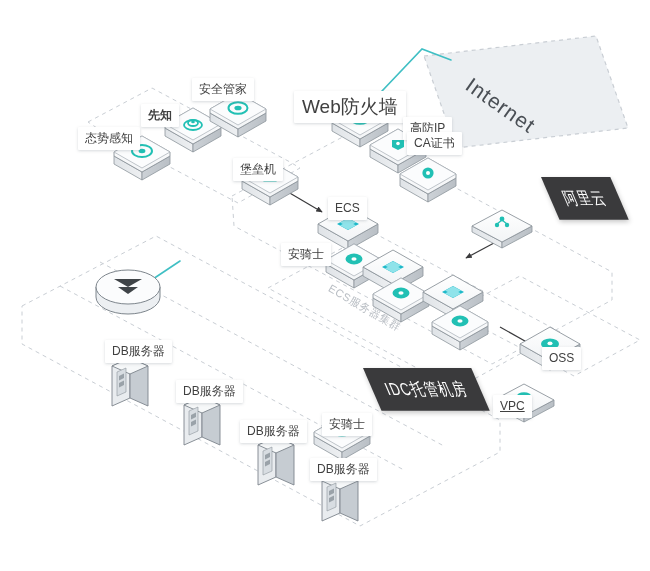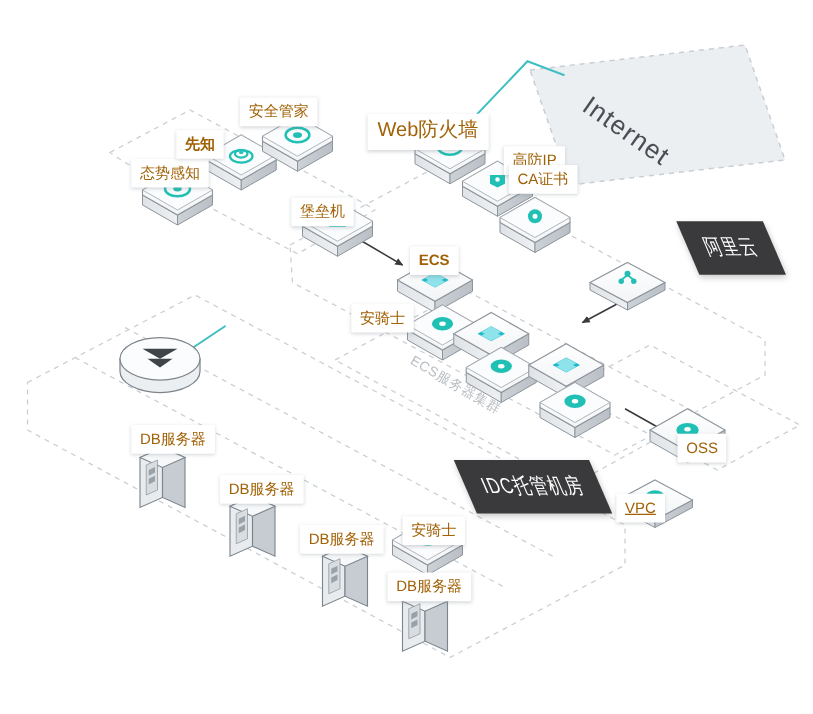--- a/index.html
+++ b/index.html
@@ -21,31 +21,31 @@
     position: absolute;
     left: 0;
     top: 0;
     width: 650px;
     height: 571px;
   }
   
   .chip {
     position: absolute;
     background: #ffffff;
-    color: #a16207;
+    color: #404040;
     font-size: 12px;
     line-height: 1;
     padding: 5px 7px 6px 7px;
     white-space: nowrap;
     box-shadow: 0 1px 3px rgba(120,130,140,0.30);
     border-radius: 1px;
     z-index: 40;
   }
   .chip.big {
-    font-size: 16px;
+    font-size: 19px;
     padding: 6px 8px 7px 8px;
   }
   
   .banner {
     position: absolute;
     background: #3a3a3c;
     color: #ffffff;
     font-size: 15px;
     letter-spacing: 1px;
     padding: 9px 16px;
@@ -338,35 +338,35 @@
   </div>
 
   <div class="banner" style="left:541px; top:177px; transform: skewY(30deg) rotate(-30deg); transform-origin: left top;">
     <span>阿里云</span>
   </div>
 
   <div class="banner" style="left:363px; top:368px; transform: skewY(30deg) rotate(-30deg); transform-origin: left top;">
     <span>IDC托管机房</span>
   </div>
 
-  <div class="chip" style="left:105px; top:127px;"><span>态势感知</span></div>
+  <div class="chip" style="left:78px; top:127px;"><span>态势感知</span></div>
 
   <div class="chip" style="left:141px; top:104px;font-weight:bold;"><span>先知</span></div>
 
   <div class="chip" style="left:192px; top:78px;"><span>安全管家</span></div>
 
   <div class="chip big" style="left:294px; top:91px;"><span>Web防火墙</span></div>
 
   <div class="chip" style="left:403px; top:117px;"><span>高防IP</span></div>
 
   <div class="chip" style="left:407px; top:132px;text-align:center;"><span>CA证书</span></div>
 
   <div class="chip" style="left:233px; top:158px;"><span>堡垒机</span></div>
 
-  <div class="chip" style="left:328px; top:197px;font-weight:bold;"><span>ECS</span></div>
+  <div class="chip" style="left:328px; top:197px;"><span>ECS</span></div>
 
   <div class="chip" style="left:281px; top:243px;"><span>安骑士</span></div>
 
 
   <div class="chip" style="left:542px; top:327px;margin-top:20px;"><span>OSS</span></div>
 
   <div class="chip" style="left:493px; top:395px;text-decoration:underline;"><span>VPC</span></div>
 
   <div class="chip" style="left:322px; top:413px;"><span>安骑士</span></div>
 

